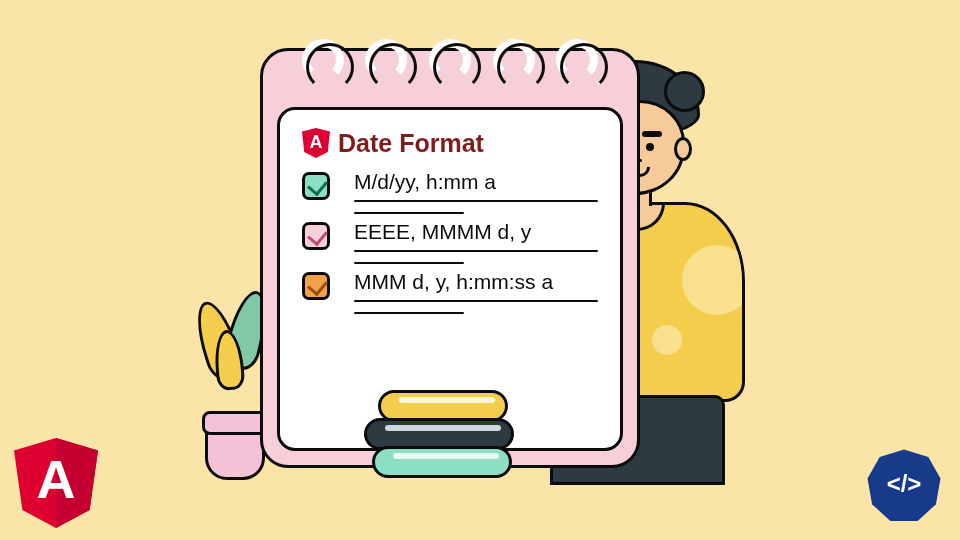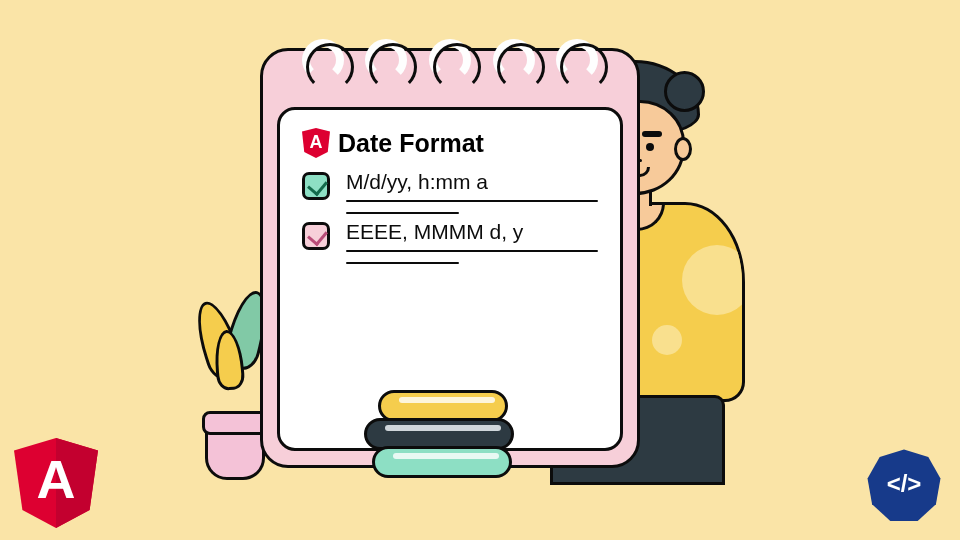--- a/index.html
+++ b/index.html
@@ -138,23 +138,23 @@
   .paper {
     position:absolute; top:56px; left:14px; right:14px; bottom:14px;
     background:#ffffff; border:3px solid #0c0c0c; border-radius:18px;
     padding: 18px 22px 12px 22px;
   }
   .title-row { display:flex; align-items:center; gap:8px; margin-bottom:12px; }
   .ang-badge { width:28px; height:30px; position:relative; }
   .ang-shield { width:28px; height:30px; background:#dd0031; clip-path: polygon(50% 0, 100% 12%, 92% 80%, 50% 100%, 8% 80%, 0 12%); position:absolute; }
   .ang-a { position:absolute; top:4px; left:0; width:100%; text-align:center; color:#fff; font-weight:900; font-size:18px; font-family:Arial; }
   .ang-text { font-weight:900; font-size:24px; letter-spacing:0.5px; color:#b5182a; }
-  .title-rest { font-weight:900; font-size:25px; color:#000000; }
-
-  .item { display:flex; align-items:flex-start; gap:16px; margin-top:6px; }
+  .title-rest { font-weight:900; font-size:25px; color:#7f1d1d; }
+
+  .item { display:flex; align-items:flex-start; gap:24px; margin-top:6px; }
   .chk { width:28px; height:28px; border-radius:7px; border:3px solid #0c0c0c; flex-shrink:0; margin-top:2px; position:relative; }
   .chk::after { content:""; position:absolute; left:6px; top:2px; width:10px; height:14px; border-right:3px solid; border-bottom:3px solid; transform:rotate(40deg); }
   .chk.green { background:#8ddfc4; } .chk.green::after { border-color:#136a4b; }
   .chk.pink  { background:#f7cfd9; } .chk.pink::after  { border-color:#b94c78; }
   .chk.orange{ background:#f4a24a; } .chk.orange::after{ border-color:#9a4e10; }
   .entry { flex:1; }
   .fmt { font-size:21px; font-weight:500; color:#0c0c0c; font-family: Arial, sans-serif; }
   .line { height:2px; background:#0c0c0c; margin-top:6px; border-radius:1px; }
   .line.short { width:45%; margin-top:10px; }
 
@@ -242,20 +242,28 @@
 
     <div class="item">
       <div class="chk pink"></div>
       <div class="entry">
         <div class="fmt">EEEE, MMMM d, y</div>
         <div class="line"></div>
           <div class="line short"></div>
       </div>
     </div>
 
+    <div class="item">
+      <div class="chk orange"></div>
+      <div class="entry">
+        <div class="fmt">MMM d, y, h:mm:ss a</div>
+        <div class="line"></div>
+          <div class="line short"></div>
+      </div>
+    </div>
 
     <div class="books">
       <div class="book bk1"></div>
         <div class="book bk2"></div>
         <div class="book bk3"></div>
     </div>
   </div>
 </div>
 
 <div class="ang-bl">

